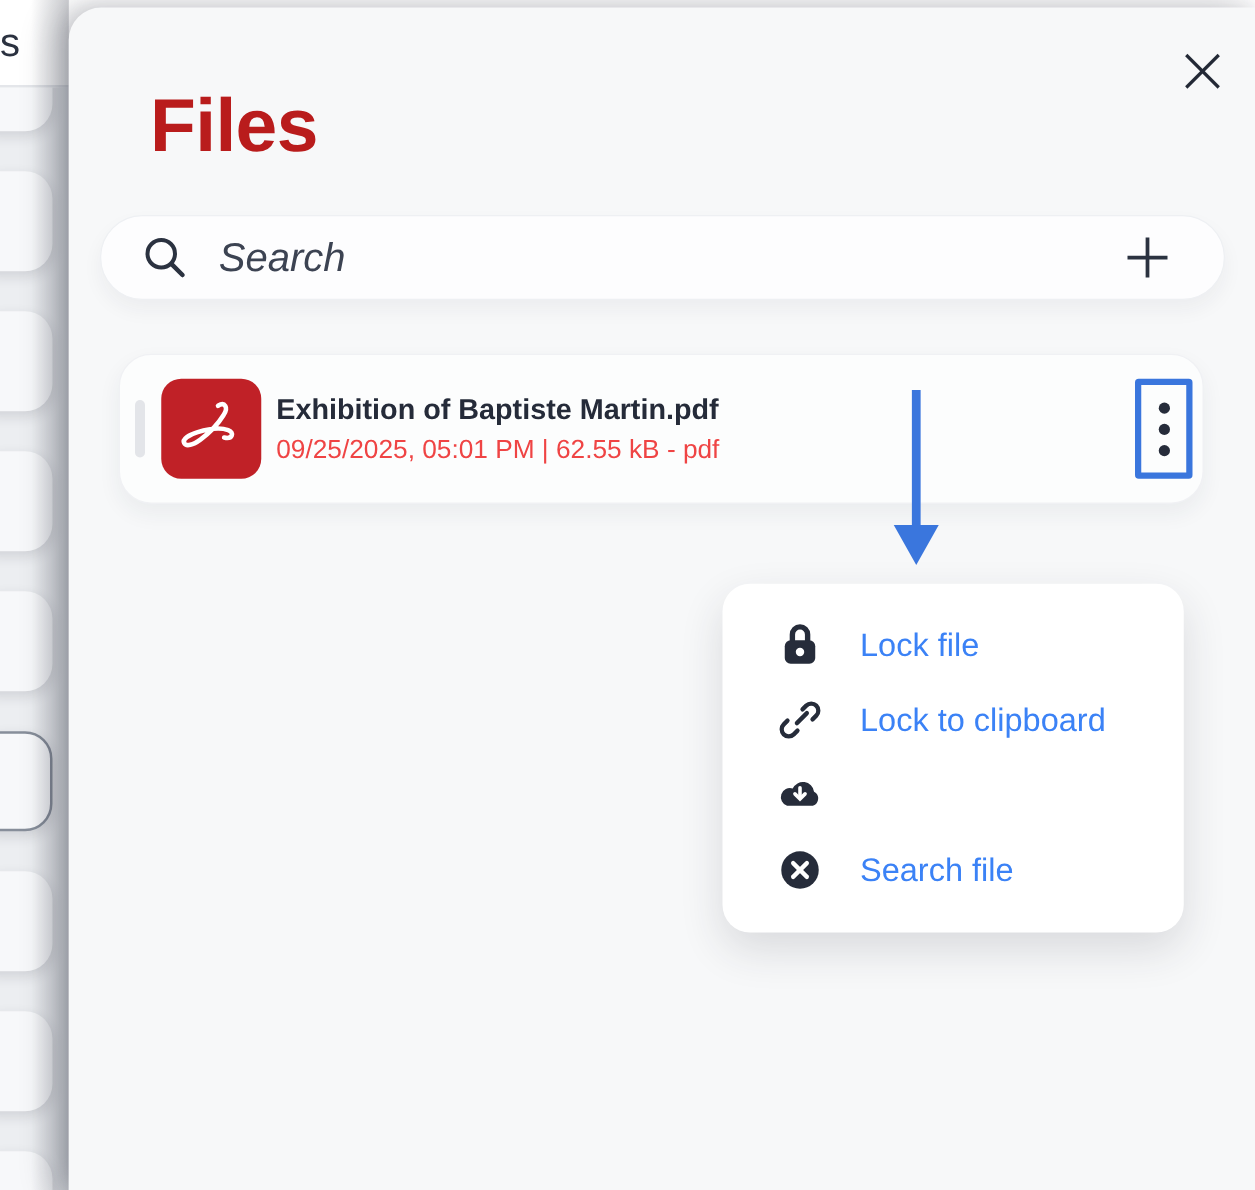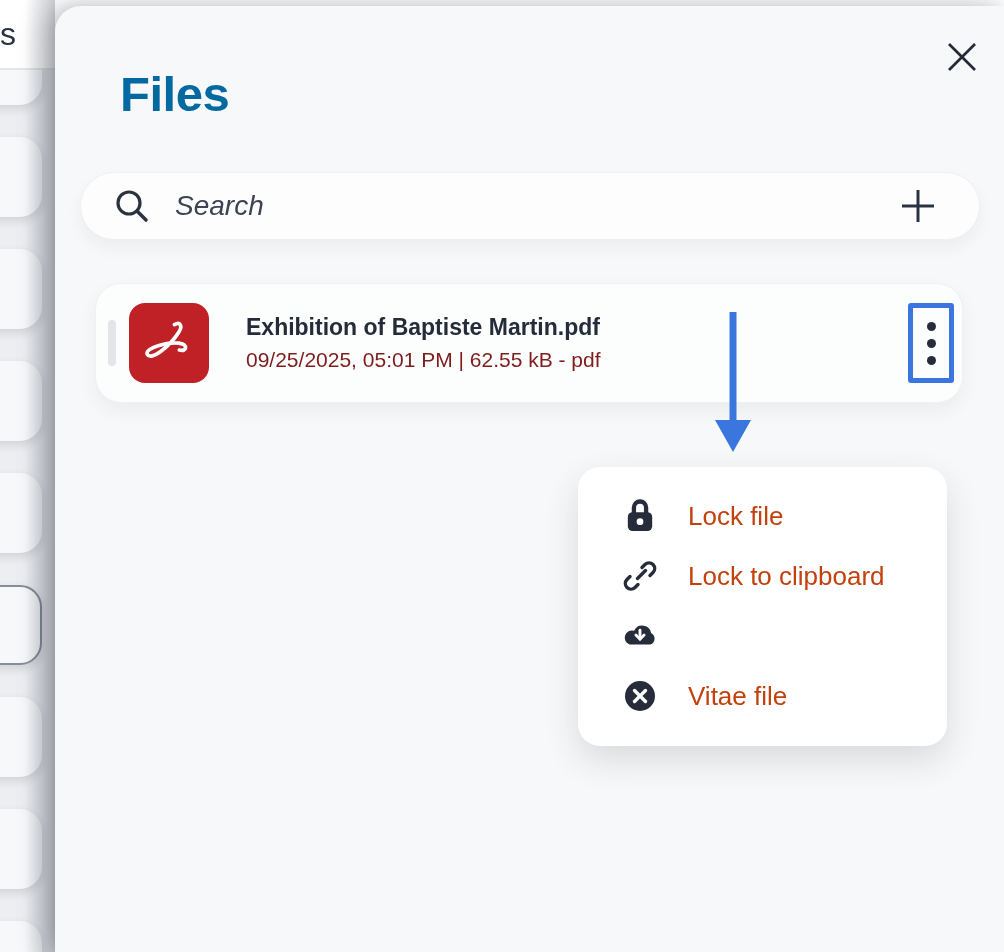--- a/index.html
+++ b/index.html
@@ -20,68 +20,68 @@
     pointer-events:none; }
 
   
   .panel { position:absolute; left:55px; top:6px; width:949px; height:946px;
     background:#f7f8f9; border-top-left-radius:26px; z-index:4;
     box-shadow:-14px 0 26px rgba(35,40,55,.20), 0 -4px 14px rgba(35,40,55,.10); }
 
   .close-btn { position:absolute; left:884px; top:28px; width:46px; height:46px;
     cursor:pointer; display:flex; align-items:center; justify-content:center; }
 
-  .panel-title { position:absolute; left:65px; top:60px; font-size:49px; font-weight:700;
-    color:#0369a1; letter-spacing:-0.5px; }
+  .panel-title { position:absolute; left:65px; top:60px; font-size:60px; font-weight:700;
+    color:#b91c1c; letter-spacing:-0.5px; }
 
   
   .search-bar { position:absolute; left:25px; top:166px; width:900px; height:68px;
     background:#fdfdfe; border:1px solid #eef0f3; border-radius:34px;
     box-shadow:0 8px 16px rgba(40,45,60,.05);
     display:flex; align-items:center; }
   .search-icon { margin-left:32px; flex:0 0 auto; display:flex; }
   .search-input { flex:1 1 auto; border:none; outline:none; background:transparent;
     font-family:"Liberation Sans", sans-serif;
-    font-size:28px; font-style:italic; color:#3c4352; margin-left:24px; }
+    font-size:32px; font-style:italic; color:#3c4352; margin-left:24px; }
   .search-input::placeholder { color:#3c4352; opacity:1; font-style:italic; }
   .add-btn { flex:0 0 auto; margin-right:42px; display:flex; cursor:pointer; }
 
   
   .file-row { position:absolute; left:40px; width:868px; height:120px;
     background:#fcfdfd; border:1px solid #f0f1f4; border-radius:26px;
     box-shadow:0 8px 18px rgba(40,45,60,.06);
     display:flex; align-items:center; z-index:5; }
   .file-row.row1 { top:277px; }
   .file-row.row2 { top:419px; }
   .drag-handle { width:8px; height:46px; border-radius:4px; background:#e3e5e9;
     margin-left:12px; flex:0 0 auto; }
   .pdf-badge { width:80px; height:80px; border-radius:16px; background:#c02127;
     margin-left:13px; flex:0 0 auto; display:flex; align-items:center; justify-content:center; }
-  .file-text { margin-left:37px; flex:1 1 auto; min-width:0; }
+  .file-text { margin-left:12px; flex:1 1 auto; min-width:0; }
   .file-name { font-size:23px; font-weight:700; color:#252b39; white-space:nowrap; }
-  .file-meta { font-size:21px; color:#7f1d1d; margin-top:7px; white-space:nowrap; }
+  .file-meta { font-size:21px; color:#ef4444; margin-top:7px; white-space:nowrap; }
 
   
   .kebab-btn { position:absolute; left:853px; top:297px; width:46px; height:80px;
     border:5px solid #3a76dd; border-radius:3px; z-index:7; cursor:pointer;
     display:flex; flex-direction:column; align-items:center; justify-content:center; gap:8px; }
   .kebab-dot { width:9px; height:9px; border-radius:50%; background:#262c3a; }
 
   
   .annot-arrow { position:absolute; left:652px; top:302px; z-index:8; pointer-events:none; }
 
   
   .context-menu { position:absolute; left:523px; top:461px; width:369px; height:279px;
     background:#ffffff; border-radius:22px; z-index:9;
     box-shadow:0 14px 34px rgba(40,45,60,.14);
     padding-top:19px; }
   .menu-item { height:60px; display:flex; align-items:center; cursor:pointer; }
   .menu-item .mi-icon { width:36px; margin-left:44px; flex:0 0 auto;
     display:flex; justify-content:center; }
-  .menu-item .mi-label { margin-left:30px; font-size:26px; color:#c2410c; }
+  .menu-item .mi-label { margin-left:30px; font-size:26px; color:#3b82f6; }
 
   svg { display:block; }
 </style>
 </head>
 <body>
 
 <div class="underlay">
   <div class="bg-card" style="top:25px"></div>
   <div class="bg-card" style="top:137px"></div>
   <div class="bg-card" style="top:249px"></div>
@@ -194,17 +194,17 @@
     <div class="menu-item">
       <span class="mi-icon">
         <svg width="32" height="32" viewBox="0 0 32 32">
           <circle cx="16" cy="16" r="15" fill="#262c3a"></circle>
           <g stroke="#ffffff" stroke-width="3.4" stroke-linecap="round">
             <line x1="10.5" y1="10.5" x2="21.5" y2="21.5"></line>
             <line x1="21.5" y1="10.5" x2="10.5" y2="21.5"></line>
           </g>
         </svg>
       </span>
-      <span class="mi-label">Vitae file</span>
+      <span class="mi-label">Search file</span>
     </div>
 
   </div>
 </div>
 
 </body></html>

